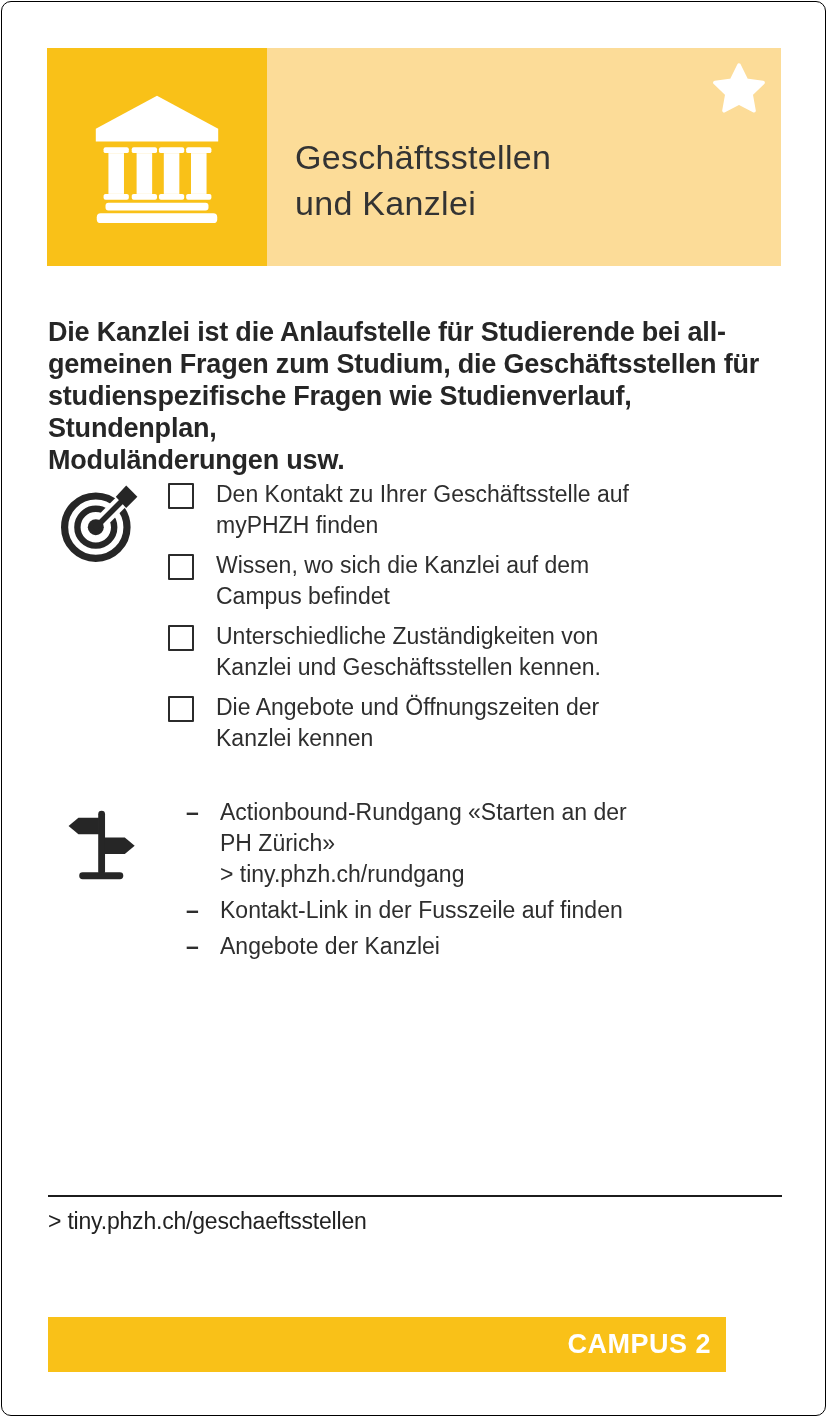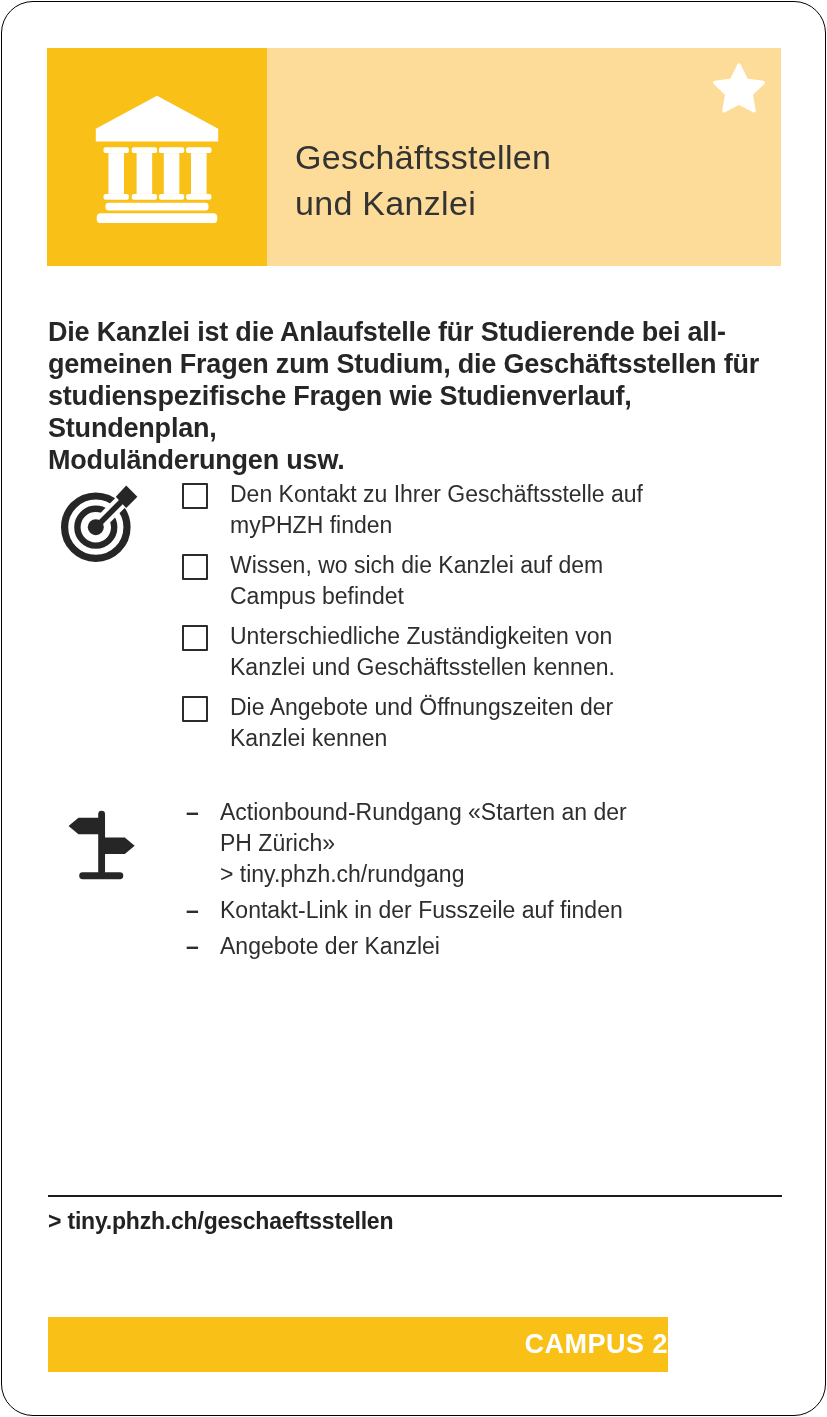--- a/index.html
+++ b/index.html
@@ -7,21 +7,21 @@
     --accent-light:#FCDC98;
     --ink:#2a2a2a;
   }
   html,body{margin:0;padding:0;background:#fff;}
   body{
     width:827px;height:1417px;position:relative;
     font-family:"Liberation Sans",sans-serif;color:var(--ink);
   }
   .card{
     position:absolute;inset:1px;
-    border:1.5px solid #000;border-radius:32px;
+    border:1.5px solid #000;border-radius:10px;
     background:#fff;overflow:hidden;
   }
   
   .header{
     position:absolute;left:45px;top:46px;width:734px;height:218px;
     display:flex;
   }
   .header-iconbox{
     width:220px;height:218px;background:var(--accent);
     display:flex;align-items:center;justify-content:center;flex:none;
@@ -36,45 +36,45 @@
   }
   .star{position:absolute;top:13px;right:13px;width:58px;height:58px;}
   
   .intro{
     position:absolute;left:46px;top:314px;width:745px;
     font-size:27px;line-height:32px;font-weight:bold;
     letter-spacing:-.2px;color:#262626;white-space:pre-line;
   }
   
   .goals-icon{position:absolute;left:57px;top:482px;width:80px;height:80px;}
-  .checklist{position:absolute;left:178px;top:477px;width:600px;}
+  .checklist{position:absolute;left:164px;top:477px;width:600px;}
   .check-row{display:flex;align-items:flex-start;margin-bottom:9px;}
   .checkbox{
     width:22px;height:22px;flex:none;margin:4px 22px 0 2px;
     border:2.5px solid #2b2b2b;border-radius:1px;background:transparent;
   }
   .check-text,.res-text{
     font-size:23px;line-height:31px;color:#2e2e2e;white-space:pre-line;
   }
   
   .res-icon{position:absolute;left:62px;top:800px;width:76px;height:86px;}
   .reslist{position:absolute;left:178px;top:795px;width:610px;}
   .res-row{display:flex;align-items:flex-start;margin-bottom:5px;}
   .res-dash{
     flex:none;width:40px;padding-left:6px;box-sizing:border-box;
     font-size:23px;line-height:31px;color:#2e2e2e;font-weight:bold;
   }
   
   .divider{position:absolute;left:46px;top:1193px;width:734px;border-top:2px solid #1c1c1c;}
   .footer-links{position:absolute;left:46px;top:1203px;}
-  .footer-link{font-size:23px;line-height:33px;font-weight:bold;color:#222;letter-spacing:-.2px;}
+  .footer-link{font-size:23px;line-height:33px;font-weight:normal;color:#222;letter-spacing:-.2px;}
   .campus-bar{
-    position:absolute;left:46px;top:1315px;width:620px;height:55px;
+    position:absolute;left:46px;top:1315px;width:678px;height:55px;
     background:var(--accent);display:flex;align-items:center;justify-content:flex-end;
-    box-sizing:border-box;
+    padding-right:15px;box-sizing:border-box;
   }
   .campus-label{color:#fff;font-weight:bold;font-size:27px;letter-spacing:.5px;}
   svg{display:block;}
 </style>
 </head>
 <body>
 
 <div class="card">
 
   <div class="header">

